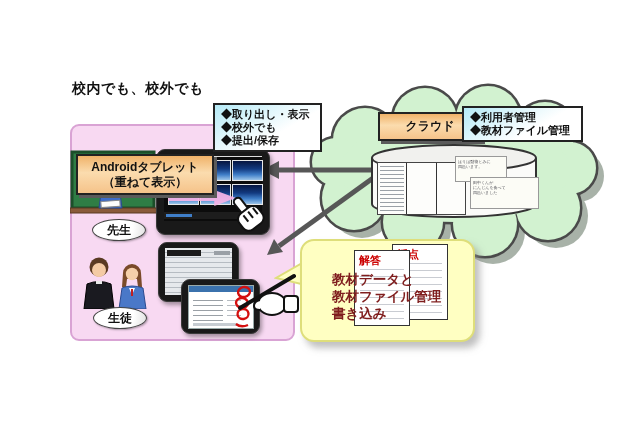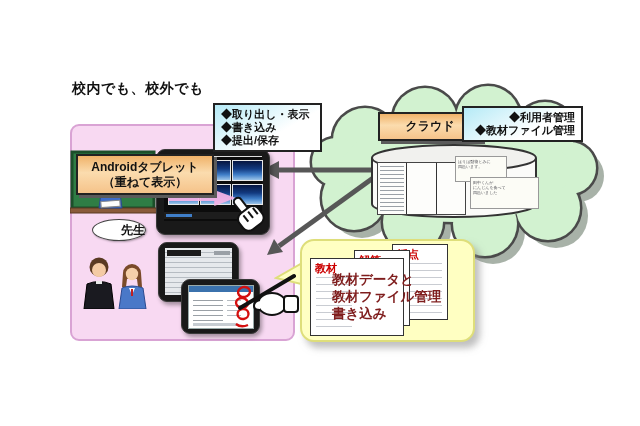--- a/index.html
+++ b/index.html
@@ -11,21 +11,21 @@
               border:2px solid #d9a3d4;border-radius:9px;z-index:1;}
   .orange-box{background:linear-gradient(180deg,#f0b269 0%,#fbdcae 45%,#f5c38a 100%);
               border:2px solid #222;box-shadow:3px 3px 0 #5a5a5a;z-index:5;
               display:flex;flex-direction:column;align-items:center;justify-content:center;
               font-weight:bold;font-size:12px;line-height:15px;text-align:center;}
   .feature-box{background:linear-gradient(150deg,#b5eaf6 0%,#ffffff 62%);
                border:2px solid #222;z-index:5;padding:3px 6px;
                font-weight:bold;font-size:11px;line-height:13px;white-space:nowrap;}
   .oval{background:radial-gradient(circle at 40% 35%,#ffffff 55%,#e0e0e0 100%);
         border:1px solid #444;border-radius:50%;display:flex;align-items:center;
-        justify-content:flex-end;font-weight:bold;font-size:12px;z-index:4;
+        justify-content:center;font-weight:bold;font-size:12px;z-index:4;
         box-shadow:1px 1px 2px rgba(0,0,0,.3);}
   .layer{position:absolute;left:0;top:0;z-index:2;pointer-events:none;}
   .tablet{background:#191919;border:1px solid #3a3a3a;border-radius:9px;z-index:3;
           box-shadow:2px 3px 4px rgba(0,0,0,.35);}
   .thumb{position:absolute;width:29px;height:19px;border:1px solid #e8e8e8;
          background:linear-gradient(#061540 0%,#123a80 42%,#3f7ec8 72%,#9cc4e8 100%);}
   .pink-arrow{background:#f7b4e6;opacity:.92;
       clip-path:polygon(0 32%,68% 32%,68% 0,100% 50%,68% 100%,68% 68%,0 68%);z-index:4;}
   .doc-panel{background:#fdfdfb;border:1px solid #444;z-index:4;display:flex;}
   .doc-col{flex:1;border-right:1px solid #333;}
@@ -111,29 +111,29 @@
     </g>
   </svg>
 
   <div class="abs orange-box" style="left:76px;top:106px;width:134px;height:37px;margin-top:48px;">
     <span>Androidタブレット</span>
     <span>（重ねて表示）</span>
   </div>
 
   <div class="abs feature-box" style="left:213px;top:103px;width:93px;">
     <div>◆取り出し・表示</div>
-    <div>◆書き込み</div>
+    <div>◆校外でも</div>
     <div>◆提出/保存</div>
   </div>
 
   <div class="abs orange-box" style="left:358px;top:112px;width:100px;height:25px;margin-left:20px;">
     <span>クラウド</span>
   </div>
 
-  <div class="abs feature-box" style="left:462px;top:106px;width:105px;text-align:right;">
+  <div class="abs feature-box" style="left:462px;top:106px;width:105px;">
     <div>◆利用者管理</div>
     <div>◆教材ファイル管理</div>
   </div>
 
   <div class="abs doc-panel" style="left:377px;top:162px;width:87px;height:51px;">
     <div class="doc-col">
         <div class="doc-lines"></div>
       </div>
     <div class="doc-col"></div>
     <div class="doc-col"></div>
@@ -206,20 +206,23 @@
     </g>
     <g>
       <path d="M46 18 a9 9 0 0 1 18 0 l1 14 h-4 l-1 -8 l-10 0 l-1 8 h-4 Z" fill="#7a4a2a"></path>
       <circle cx="55" cy="19" r="6.2" fill="#f6d0aa"></circle>
       <path d="M42 54 L69 54 L66 33 Q55 29 45 33 Z" fill="#4a78c8" stroke="#2a4a90" stroke-width="1"></path>
       <path d="M52 33 L58 33 L55 40 Z" fill="#fff"></path>
       <line x1="55" y1="34" x2="55" y2="41" stroke="#c02020" stroke-width="2"></line>
     </g>
   </svg>
 
+  <div class="abs oval" style="left:93px;top:307px;width:52px;height:20px;">
+    <span>生徒</span>
+  </div>
 
   <div class="abs tablet" style="left:158px;top:242px;width:79px;height:58px;">
     <div class="abs screen-rows" style="left:6px;top:5px;width:67px;height:47px;background-color:#e6e9ec;">
       <div class="abs" style="left:2px;top:2px;width:34px;height:6px;background:#1b1b1b;"></div>
       <div class="abs" style="right:2px;top:3px;width:16px;height:4px;background:#9aa0a6;"></div>
     </div>
   </div>
 
   <div class="abs tablet" style="left:181px;top:279px;width:77px;height:53px;">
     <div class="abs" style="left:6px;top:5px;width:64px;height:42px;background:#fff;border:1px solid #9aa;">
@@ -256,24 +259,20 @@
 
   <div class="abs bubble">
     <div class="sheet" style="left:90px;top:3px;width:54px;height:74px;z-index:1;">
       <span class="sheet-label">採点</span>
       <div class="sheet-lines"></div>
     </div>
     <div class="sheet" style="left:52px;top:9px;width:54px;height:74px;z-index:2;">
       <span class="sheet-label">解答</span>
       <div class="sheet-lines"></div>
     </div>
-    <div class="sheet" style="left:8px;top:17px;width:92px;height:76px;z-index:3;">
-      <span class="sheet-label">教材</span>
-      <div class="sheet-lines" style="right:55%;"></div>
-    </div>
     <div class="caption">
       <div>教材データと</div>
       <div>教材ファイル管理</div>
       <div>書き込み</div>
     </div>
   </div>
 
 </div>
 
 </body></html>

